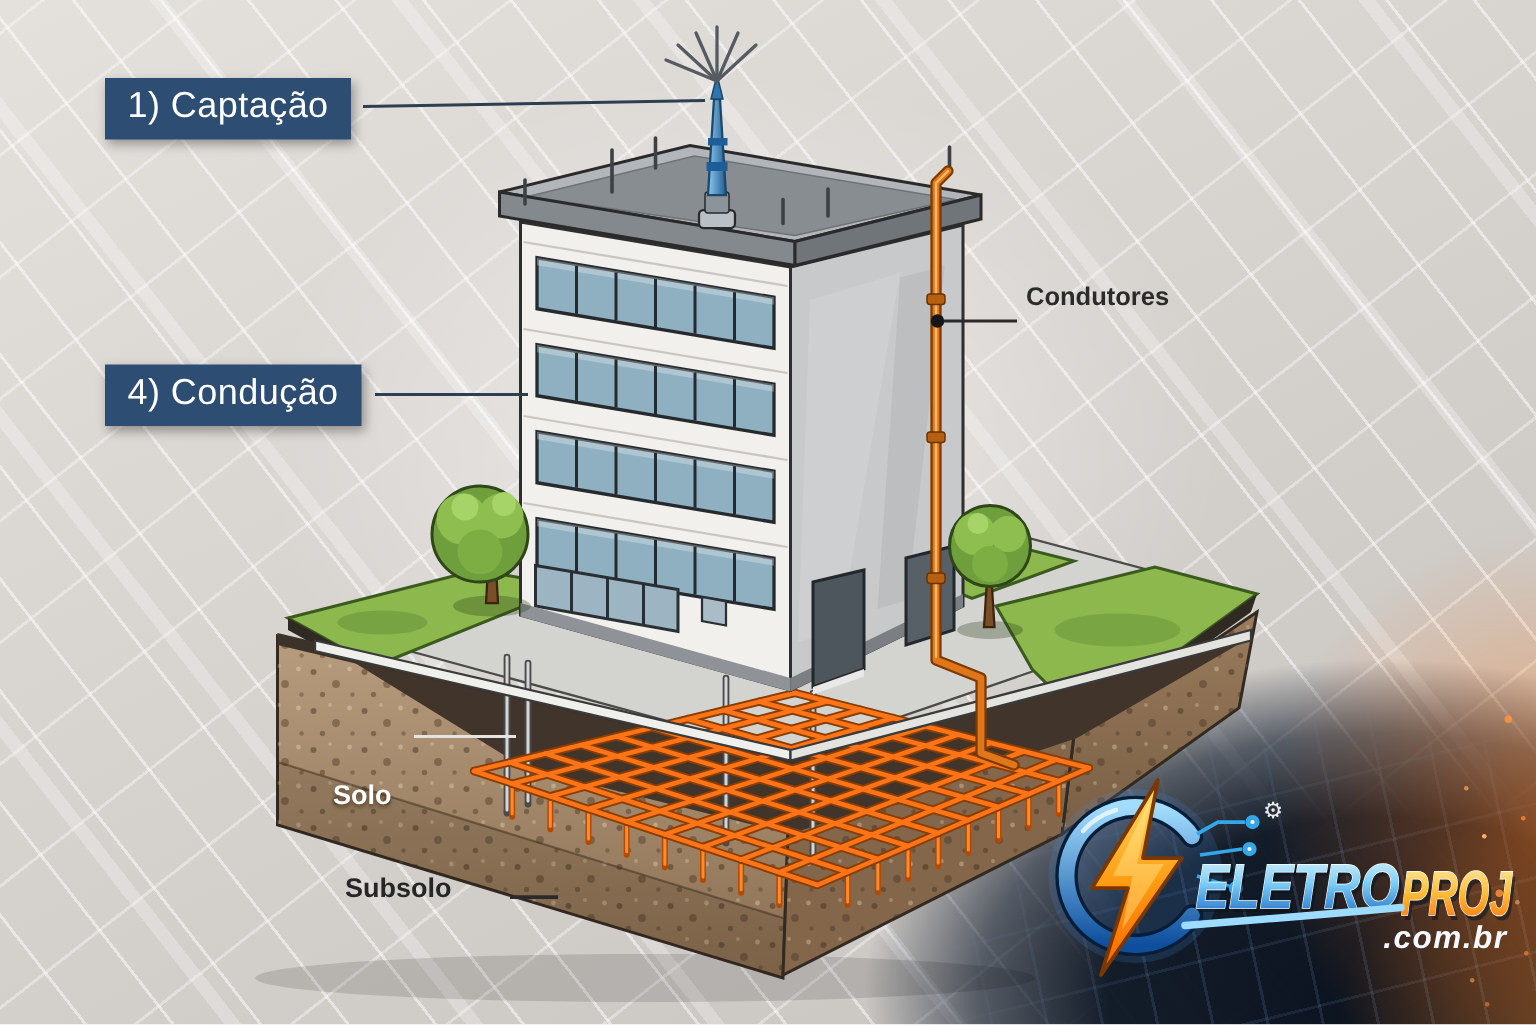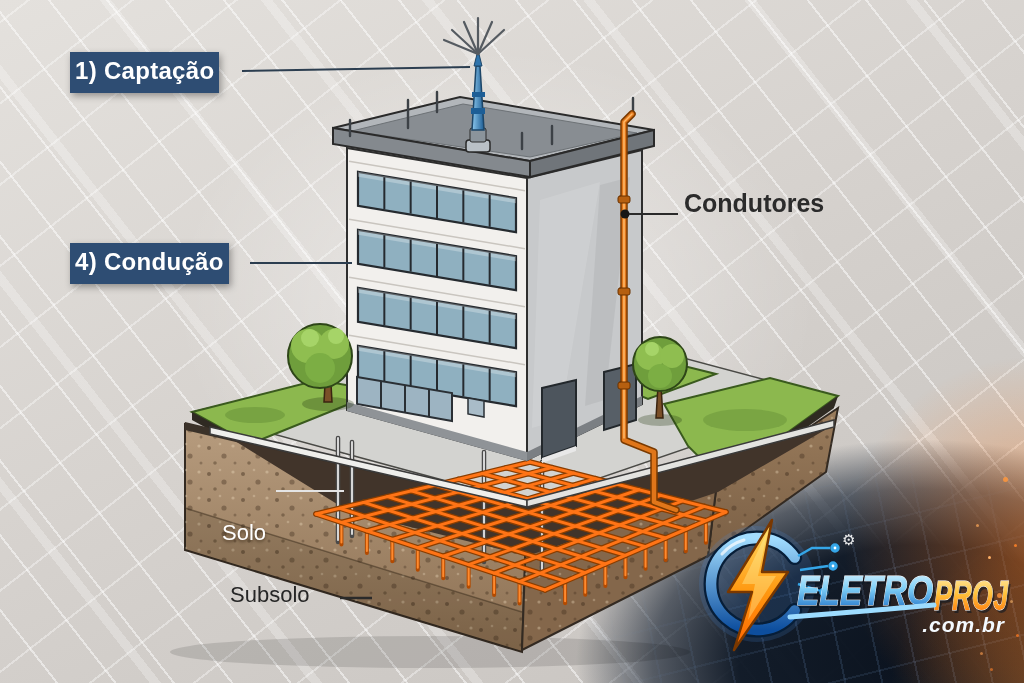--- a/index.html
+++ b/index.html
@@ -22,28 +22,28 @@
     radial-gradient(circle 280px at 101% 80%,rgba(255,118,20,.45),rgba(255,118,20,0) 68%),
     radial-gradient(circle 220px at 102% 101%,rgba(255,140,40,.32),rgba(255,140,40,0) 70%)}
   .sparks{position:absolute;left:988px;top:556px;width:3px;height:3px;border-radius:50%;
     background:#ffb066;pointer-events:none;
     box-shadow:16px -78px 0 1px rgba(255,150,60,.85),-12px -32px 0 rgba(255,170,90,.7),
       26px -12px 0 rgba(255,130,40,.85),10px 38px 0 1px rgba(255,150,60,.8),
       28px 78px 0 rgba(255,120,30,.75),-8px 96px 0 rgba(255,160,80,.6),
       22px 44px 0 rgba(255,185,105,.55),2px 112px 0 rgba(255,130,40,.6)}
   svg.scene{position:absolute;inset:0}
   .badge{position:absolute;background:var(--badge-bg,#2e4d73);color:var(--badge-text,#fff);
-    font-size:24px;font-weight:700;line-height:1.25;padding:4px 5px 7px;letter-spacing:.3px;
+    font-size:24px;font-weight:400;line-height:1.25;padding:4px 15px 7px;letter-spacing:.3px;
     box-shadow:2px 3px 7px rgba(0,0,0,.35);white-space:nowrap}
   #badge-captacao{left:70px;top:52px}
   #badge-conducao{left:70px;top:243px}
   #badge-aterramento{left:63px;top:470px}
-  .callout{position:absolute;left:684px;top:188px;font-size:25px;font-weight:600;
+  .callout{position:absolute;left:684px;top:188px;font-size:17px;font-weight:600;
     color:#2b2b2b;line-height:1.22;white-space:nowrap}
-  .ground-label{position:absolute;font-size:22px;font-weight:400;white-space:nowrap}
+  .ground-label{position:absolute;font-size:18px;font-weight:700;white-space:nowrap}
   #label-solo{left:222px;top:520px;color:#fff;text-shadow:0 2px 3px rgba(40,25,10,.55)}
   #label-subsolo{left:230px;top:582px;color:#262626}
 </style>
 </head>
 <body>
 
 <div class="stage">
   <div class="hatch"></div>
   <div class="dark-corner"></div>
   <div class="grid-lines"></div>

